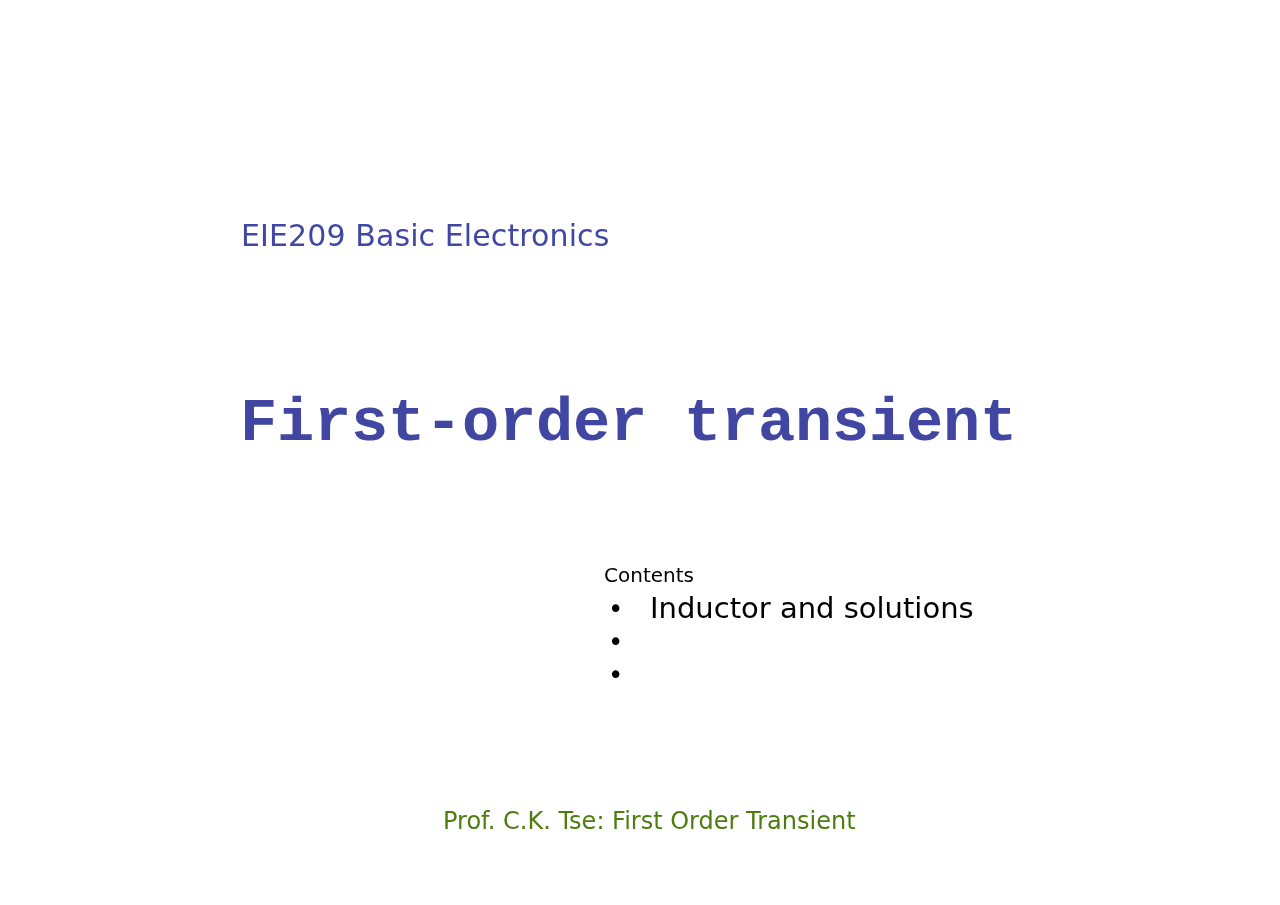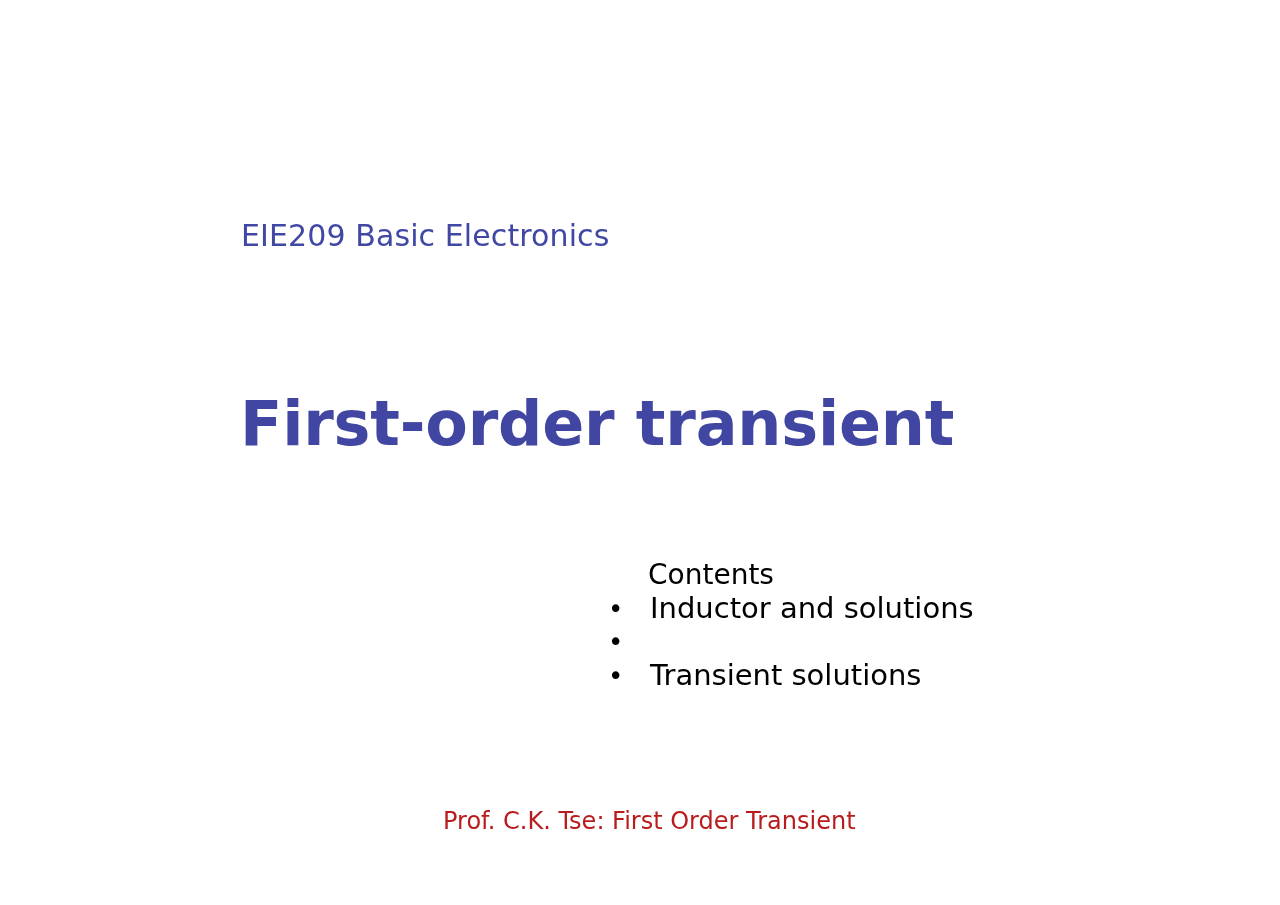--- a/index.html
+++ b/index.html
@@ -37,35 +37,35 @@
   
   #slide-title {
     position: absolute;
     left: 240px;
     top: 344px;
     font-size: 62px;
     line-height: 76px;
     letter-spacing: -0.2px;
     color: #4046a1;
     white-space: nowrap;
+    font-family: Liberation Mono, monospace;
   }
 
   
   #contents-block {
     position: absolute;
     left: 604px;
     top: 558px;
     width: 430px;
   }
   #contents-heading {
-    font-size: 28px;
+    font-size: 20px;
     line-height: 34px;
     color: #000000;
     white-space: nowrap;
-    margin-left: 44px;
   }
   #contents-list {
     margin: 0;
     padding: 0;
     list-style: none;
   }
   .contents-item {
     display: flex;
     align-items: baseline;
     font-size: 29px;
@@ -86,21 +86,21 @@
     flex: 0 0 auto;
   }
 
   
   #footer-credit {
     position: absolute;
     left: 443px;
     top: 806px;
     font-size: 24px;
     line-height: 30px;
-    color: #b91c1c;
+    color: #4d7c0f;
     white-space: nowrap;
   }
 </style>
 </head>
 <body>
 
 <div id="slide">
 
   <div id="course-subtitle">EIE209 Basic Electronics</div>
 
@@ -112,20 +112,19 @@
     <ul id="contents-list">
       <li class="contents-item">
         <span class="contents-bullet">•</span>
         <span class="contents-label">Inductor and solutions</span>
       </li>
       <li class="contents-item">
         <span class="contents-bullet">•</span>
       </li>
       <li class="contents-item">
         <span class="contents-bullet">•</span>
-        <span class="contents-label">Transient solutions</span>
       </li>
     </ul>
   </div>
 
   <div id="footer-credit">Prof. C.K. Tse: First Order Transient</div>
 
 </div>
 
 </body></html>

